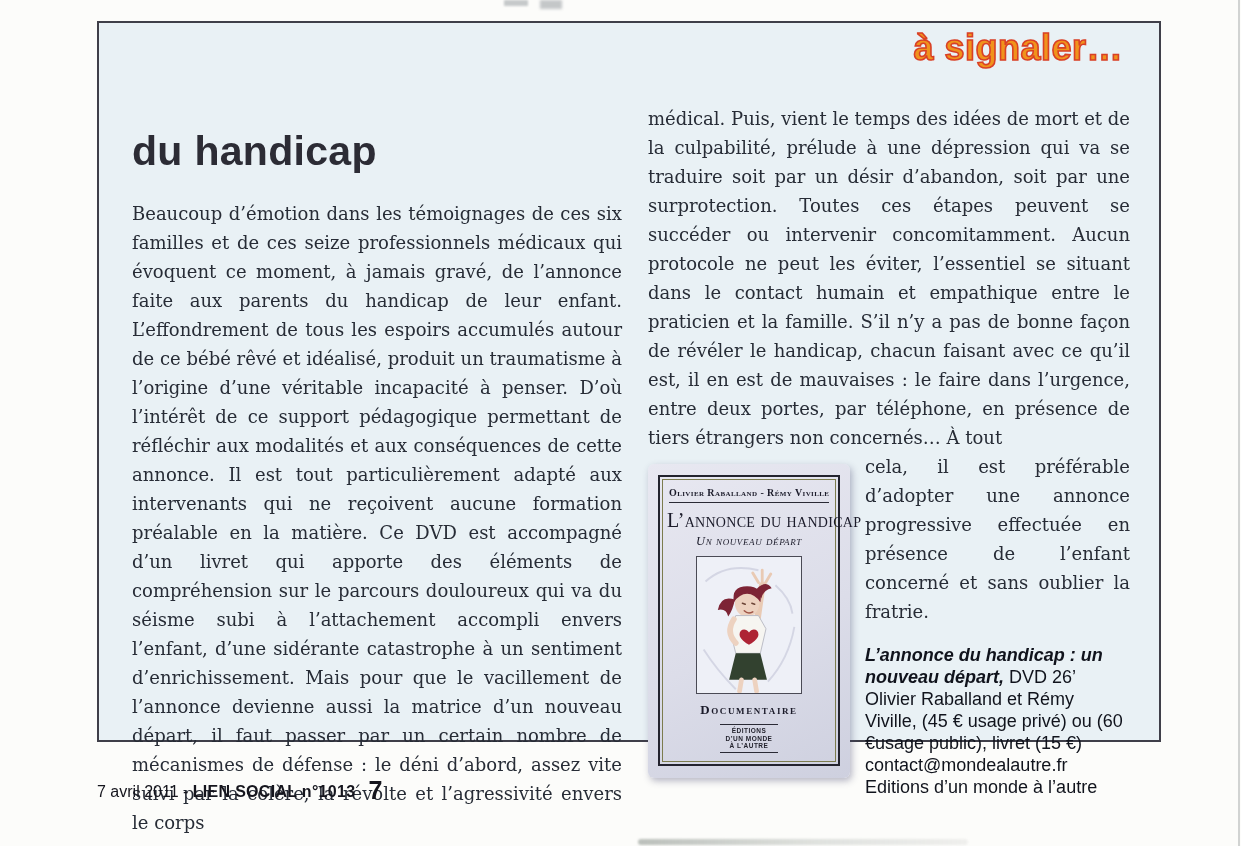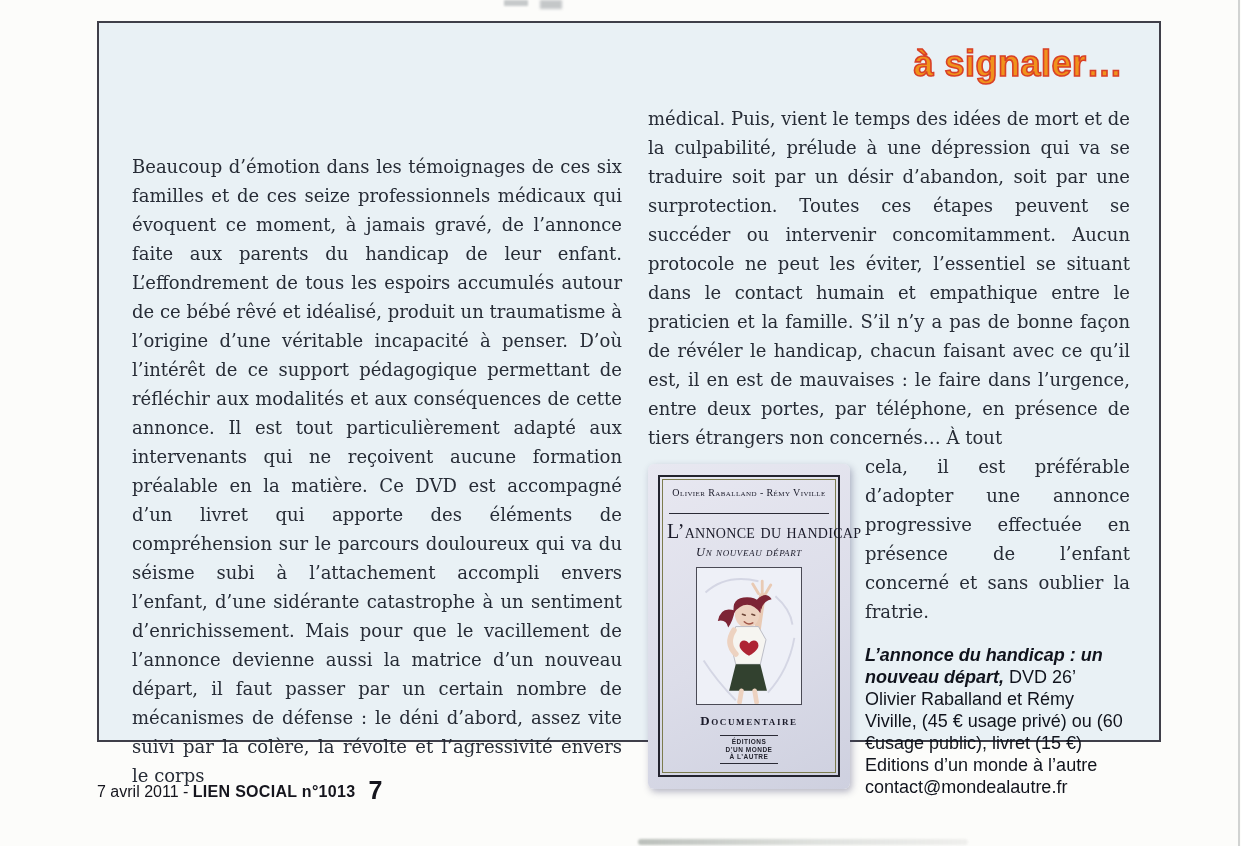--- a/index.html
+++ b/index.html
@@ -15,21 +15,21 @@
     position: absolute;
     left: 97px; top: 21px;
     width: 1064px; height: 721px;
     background: #e9f1f5;
     border: 2px solid #3f3f49;
   }
 
   
   .section-label {
     position: absolute;
-    top: 20px; right: 36px;
+    top: 4px; right: 36px;
     font-size: 36px;
     font-weight: 600;
     letter-spacing: 0.5px;
     color: #f0931c;
     -webkit-text-stroke: 1.6px #d94026;
   }
 
   
   .col-left {
     position: absolute;
@@ -78,24 +78,24 @@
   }
   .cover-inner {
     border: 1px solid #7c7c4e;
     padding: 7px 4px 8px;
     text-align: center;
     font-family: "Liberation Serif", serif;
     color: #1b1b2a;
   }
   .cov-authors {
     font-size: 10px;
-    font-weight: normal;
+    font-weight: bold;
     font-variant: small-caps;
     letter-spacing: 0.4px;
-    padding-bottom: 15px;
+    padding-bottom: 4px;
     border-bottom: 1px solid #2a2a35;
     margin: 0 2px 6px;
     white-space: nowrap;
   }
   .cov-title {
     font-size: 20px;
     font-weight: normal;
     font-variant: small-caps;
     letter-spacing: 0.3px;
     white-space: nowrap;
@@ -177,21 +177,21 @@
   .smudge-top-2 { left: 540px; top: 0; width: 22px; height: 9px; background: #8d9398; opacity: 0.5; filter: blur(1.4px); }
 </style>
 </head>
 <body>
 
 <div class="sheet">
 
   <div class="section-label">à signaler…</div>
 
   <div class="col-left">
-    <h1 class="article-title"><br></h1>
+    <h1 class="article-title"><br><span>du handicap</span></h1>
     <p class="body-text">Beaucoup d’émotion dans les témoignages de ces six familles et de ces seize professionnels médicaux qui évoquent ce moment, à jamais gravé, de l’annonce faite aux parents du handicap de leur enfant. L’effondrement de tous les espoirs accumulés autour de ce bébé rêvé et idéalisé, produit un traumatisme à l’origine d’une véritable incapacité à penser. D’où l’intérêt de ce support pédagogique permettant de réfléchir aux modalités et aux conséquences de cette annonce. Il est tout particulièrement adapté aux intervenants qui ne reçoivent aucune formation préalable en la matière. Ce DVD est accompagné d’un livret qui apporte des éléments de compréhension sur le parcours douloureux qui va du séisme subi à l’attachement accompli envers l’enfant, d’une sidérante catastrophe à un sentiment d’enrichissement. Mais pour que le vacillement de l’annonce devienne aussi la matrice d’un nouveau départ, il faut passer par un certain nombre de mécanismes de défense : le déni d’abord, assez vite suivi par la colère, la révolte et l’agressivité envers le corps</p>
   </div>
 
   <div class="col-right">
     <p class="body-text">médical. Puis, vient le temps des idées de mort et de la culpabilité, prélude à une dépression qui va se traduire soit par un désir d’abandon, soit par une surprotection. Toutes ces étapes peuvent se succéder ou intervenir concomitamment. Aucun protocole ne peut les éviter, l’essentiel se situant dans le contact humain et empathique entre le praticien et la famille. S’il n’y a pas de bonne façon de révéler le handicap, chacun faisant avec ce qu’il est, il en est de mauvaises : le faire dans l’urgence, entre deux portes, par téléphone, en présence de tiers étrangers non concernés… À tout</p>
 
     <div class="dvd-card">
       <div class="cover-outer">
         <div class="cover-inner">
           <div class="cov-authors">Olivier Raballand - Rémy Viville</div>
@@ -234,22 +234,22 @@
             <span>à l’autre</span>
           </div>
         </div>
       </div>
     </div>
 
     <p class="body-text">cela, il est préférable d’adopter une annonce progressive effectuée en présence de l’enfant concerné et sans oublier la fratrie.</p>
 
     <div class="caption">
       <span class="cap-bold">L’annonce du handicap : un nouveau départ,</span><span> DVD 26’ Olivier Raballand et Rémy Viville, (45 € usage privé) ou (60 €usage public), livret (15 €)</span>
+      <div>contact@mondealautre.fr</div>
       <div>Editions d’un monde à l’autre</div>
-      <div>contact@mondealautre.fr</div>
     </div>
   </div>
 </div>
 
 <div class="footer">
   <span class="f-date">7 avril 2011 - </span><span class="f-journal">LIEN SOCIAL n°1013</span><span class="f-page">7</span>
 </div>
 
 <div class="artifact edge-line-right"></div>
 <div class="artifact smudge-bottom"></div>

